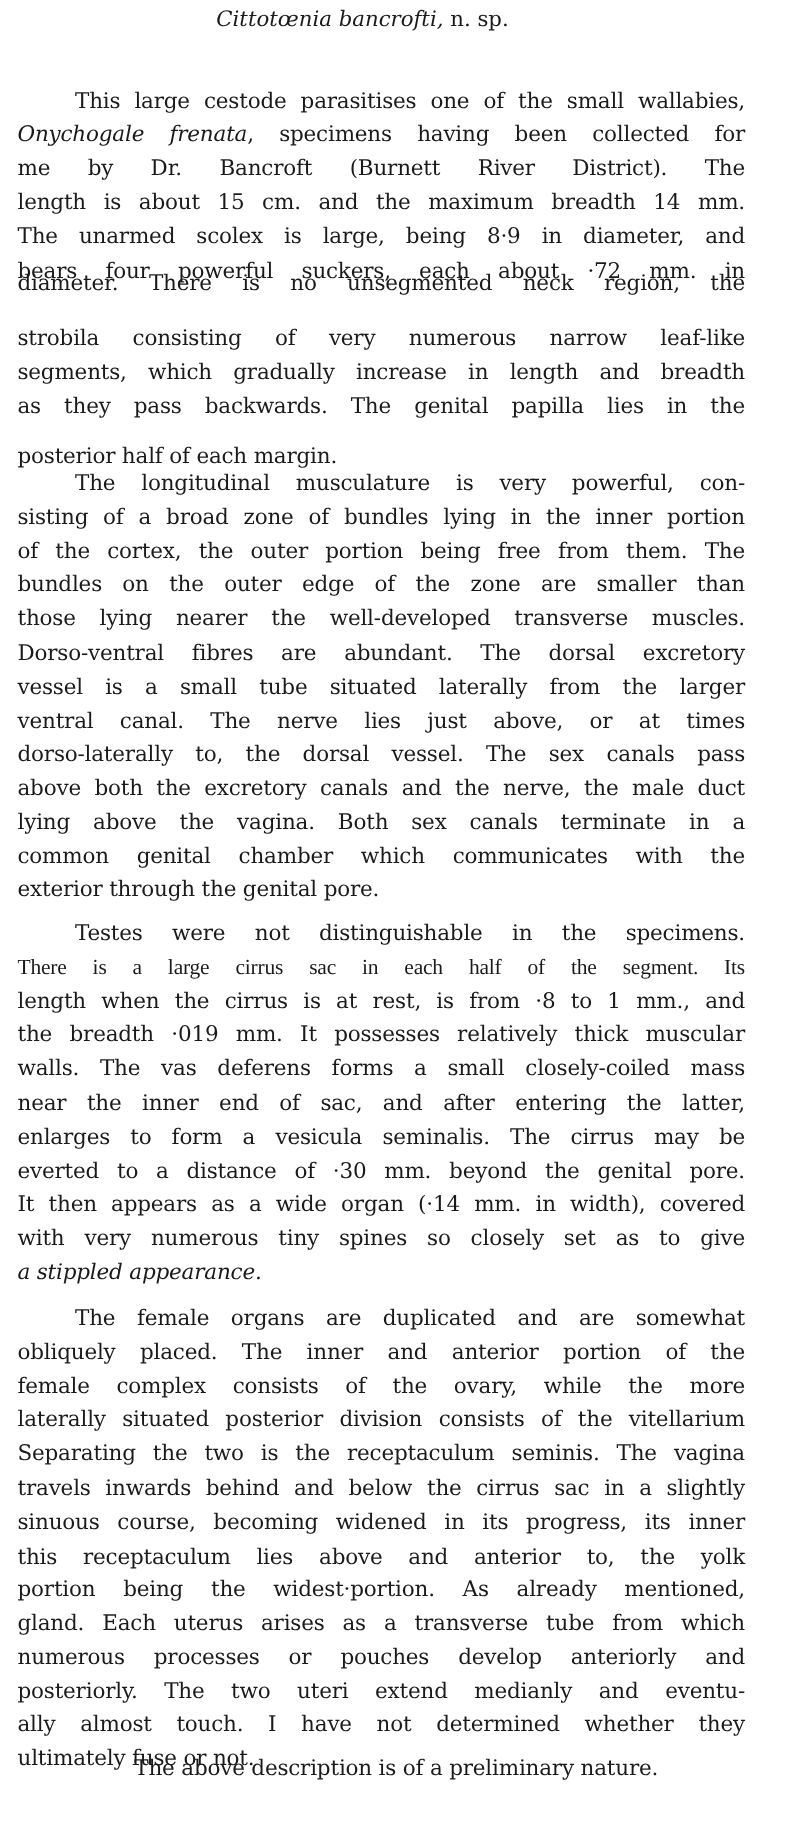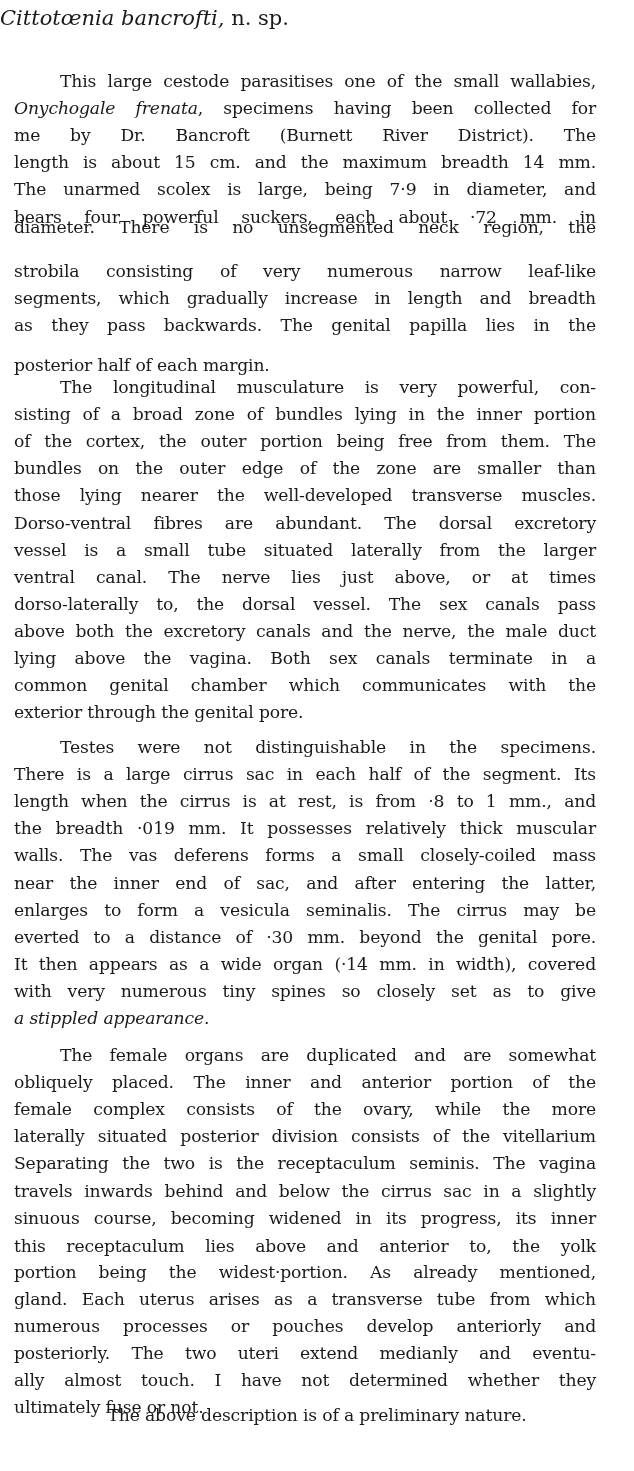--- a/index.html
+++ b/index.html
@@ -1,40 +1,40 @@
 <!DOCTYPE html>
 <html><head>
 <meta charset="utf-8">
 <style>
   html, body { margin: 0; padding: 0; background: #ffffff; }
   body { width: 634px; height: 1471px; overflow: hidden; position: relative;
          font-family: "DejaVu Serif", "Liberation Serif", serif; color: #1a1a1a; }
   .page { position: absolute; left: 0; top: 0; width: 634px; height: 1471px; }
-  .title { position: absolute; left: 0; width: 580px; text-align: left; font-size: 21px; }
+  .title { position: absolute; left: 0; width: 580px; text-align: center; font-size: 17px; }
   .title i { font-style: italic; }
   .line { position: absolute; left: 14px; width: 582px; font-size: 17.2px; white-space: nowrap;
           text-align: justify; text-align-last: justify; line-height: 22px; letter-spacing: -0.15px; }
   .line.last { text-align-last: left; }
   .line.indent { left: 60px; width: 536px; }
   .line.center { left: 0; width: 634px; text-align: center; text-align-last: center; }
   em { font-style: italic; }
 </style>
 </head>
 <body>
 
 <div class="page">
   <div class="title" style="top:6px;"><i>Cittotœnia bancrofti,</i><span> n. sp.</span></div>
 
   <div id="body-text">
       <div>
         <div class="line indent" style="top: 70px;">This large cestode parasitises one of the small wallabies,</div>
         <div class="line" style="top: 97.1px;"><em>Onychogale frenata</em>, specimens having been collected for</div>
         <div class="line" style="top: 124.2px;">me by Dr. Bancroft (Burnett River District). The</div>
         <div class="line" style="top: 151.3px;">length is about 15 cm. and the maximum breadth 14 mm.</div>
-        <div class="line" style="top: 178.4px;">The unarmed scolex is large, being 7·9 in diameter, and</div>
+        <div class="line" style="top: 178.4px;">The unarmed scolex is large, being 8·9 in diameter, and</div>
         <div class="line" style="top: 205.5px;">bears four powerful suckers, each about ·72 mm. in</div>
         <div class="line" style="top: 216px;">diameter. There is no unsegmented neck region, the</div>
         <div class="line" style="top: 259.7px;">strobila consisting of very numerous narrow leaf-like</div>
         <div class="line" style="top: 286.8px;">segments, which gradually increase in length and breadth</div>
         <div class="line" style="top: 313.9px;">as they pass backwards. The genital papilla lies in the</div>
         <div class="line last" style="top: 354px;">posterior half of each margin.</div>
       </div>
       <div>
         <div class="line indent" style="top: 376px;">The longitudinal musculature is very powerful, con-</div>
         <div class="line" style="top: 403.1px;">sisting of a broad zone of bundles lying in the inner portion</div>
@@ -45,21 +45,21 @@
         <div class="line" style="top: 538.6px;">vessel is a small tube situated laterally from the larger</div>
         <div class="line" style="top: 565.7px;">ventral canal. The nerve lies just above, or at times</div>
         <div class="line" style="top: 592.8px;">dorso-laterally to, the dorsal vessel. The sex canals pass</div>
         <div class="line" style="top: 619.9px;">above both the excretory canals and the nerve, the male duct</div>
         <div class="line" style="top: 647px;">lying above the vagina. Both sex canals terminate in a</div>
         <div class="line" style="top: 674.1px;">common genital chamber which communicates with the</div>
         <div class="line last" style="top: 701.2px;">exterior through the genital pore.</div>
       </div>
       <div>
         <div class="line indent" style="top: 736px;">Testes were not distinguishable in the specimens.</div>
-        <div class="line" style="top: 763.1px;">There is a large cirrus sac in each half of the segment. Its</div>
+        <div class="line" style="top: 763.1px; font-family: Liberation Serif, serif;">There is a large cirrus sac in each half of the segment. Its</div>
         <div class="line" style="top: 790.2px;">length when the cirrus is at rest, is from ·8 to 1 mm., and</div>
         <div class="line" style="top: 817.3px;">the breadth ·019 mm. It possesses relatively thick muscular</div>
         <div class="line" style="top: 844.4px;">walls. The vas deferens forms a small closely-coiled mass</div>
         <div class="line" style="top: 871.5px;">near the inner end of sac, and after entering the latter,</div>
         <div class="line" style="top: 898.6px;">enlarges to form a vesicula seminalis. The cirrus may be</div>
         <div class="line" style="top: 925.7px;">everted to a distance of ·30 mm. beyond the genital pore.</div>
         <div class="line" style="top: 952.8px;">It then appears as a wide organ (·14 mm. in width), covered</div>
         <div class="line" style="top: 979.9px;">with very numerous tiny spines so closely set as to give</div>
         <div class="line last" style="top: 1007px; font-style: italic;">a stippled appearance.</div>
       </div>

